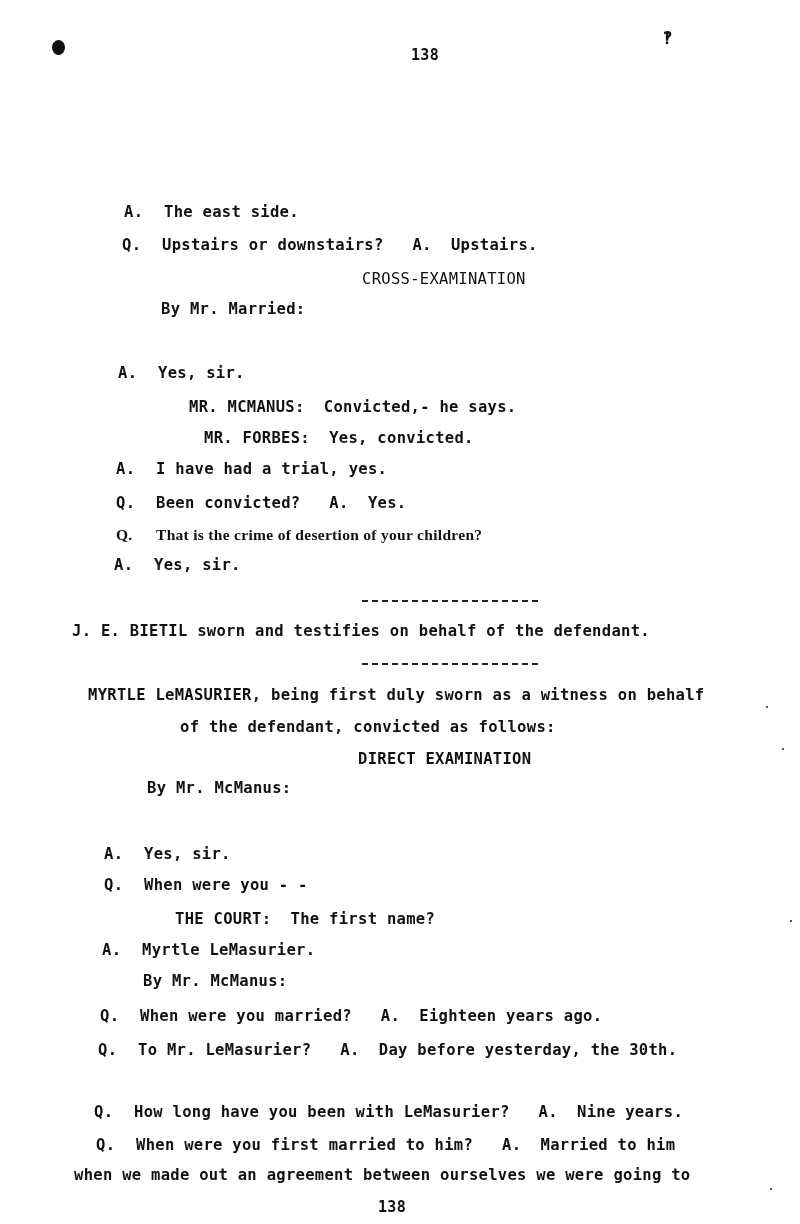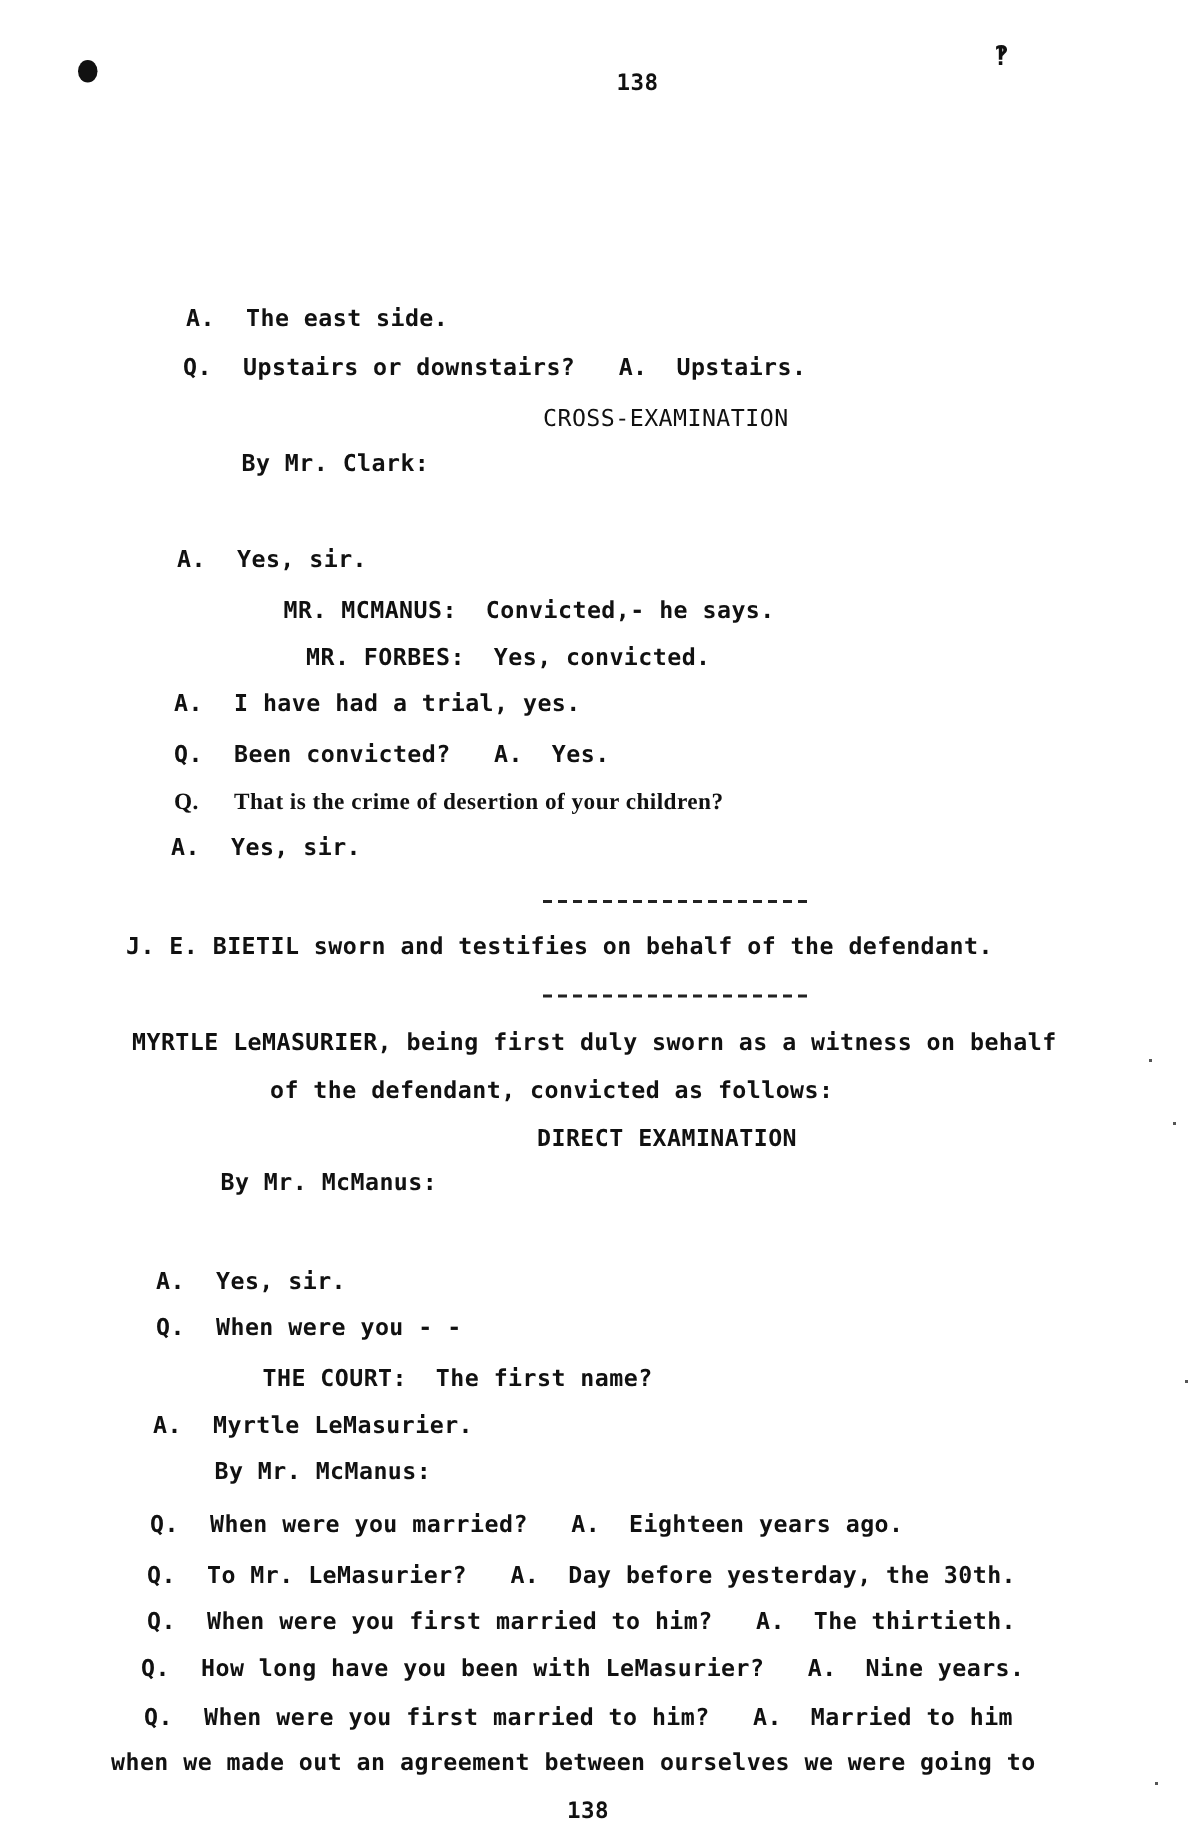--- a/index.html
+++ b/index.html
@@ -32,45 +32,44 @@
 
 <div class="page">
   <div class="blot"></div>
   <div class="mark">‽</div>
 
   <div class="line num" style="left:411px; top:46px;">138</div>
 
   <div class="line" style="left:124px; top:203px;"><span class="lbl">A.</span><span>The east side.</span></div>
   <div class="line" style="left:122px; top:236px;"><span class="lbl">Q.</span><span>Upstairs or downstairs?   A.  Upstairs.</span></div>
   <div class="line" style="left:362px; top:270px; font-weight:normal;">CROSS-EXAMINATION</div>
-  <div class="line" style="left:161px; top:300px;">By Mr. Clark:</div>
+  <div class="line" style="left:161px; top:300px;">By Mr. Married:</div>
   <div class="line" style="left:118px; top:364px;"><span class="lbl">A.</span><span>Yes, sir.</span></div>
   <div class="line" style="left:189px; top:398px;">MR. MCMANUS:  Convicted,- he says.</div>
   <div class="line" style="left:189px; top:429px;padding-left:15px;">MR. FORBES:  Yes, convicted.</div>
   <div class="line" style="left:116px; top:460px;"><span class="lbl">A.</span><span>I have had a trial, yes.</span></div>
   <div class="line" style="left:116px; top:494px;"><span class="lbl">Q.</span><span>Been convicted?   A.  Yes.</span></div>
   <div class="line" style="left:116px; top:526px;font-family:Liberation Serif, serif;"><span class="lbl">Q.</span><span>That is the crime of desertion of your children?</span></div>
   <div class="line" style="left:114px; top:556px;"><span class="lbl">A.</span><span>Yes, sir.</span></div>
 
   <div class="rule" style="left:362px; top:600px;"></div>
-  <div class="line" style="left:84px; top:622px;">J. E. BIETIL sworn and testifies on behalf of the defendant.</div>
+  <div class="line" style="left:72px; top:622px;">J. E. BIETIL sworn and testifies on behalf of the defendant.</div>
   <div class="rule" style="left:362px; top:663px;"></div>
 
   <div class="line" style="left:88px; top:686px;">MYRTLE LeMASURIER, being first duly sworn as a witness on behalf</div>
   <div class="line" style="left:180px; top:718px;">of the defendant, convicted as follows:</div>
   <div class="line" style="left:358px; top:750px; font-weight:bold;">DIRECT EXAMINATION</div>
   <div class="line" style="left:147px; top:779px;">By Mr. McManus:</div>
   <div class="line" style="left:104px; top:845px;"><span class="lbl">A.</span><span>Yes, sir.</span></div>
   <div class="line" style="left:104px; top:876px;"><span class="lbl">Q.</span><span>When were you - -</span></div>
   <div class="line" style="left:175px; top:910px;">THE COURT:  The first name?</div>
   <div class="line" style="left:102px; top:941px;"><span class="lbl">A.</span><span>Myrtle LeMasurier.</span></div>
   <div class="line" style="left:143px; top:972px;">By Mr. McManus:</div>
   <div class="line" style="left:100px; top:1007px;"><span class="lbl">Q.</span><span>When were you married?   A.  Eighteen years ago.</span></div>
   <div class="line" style="left:98px; top:1041px;"><span class="lbl">Q.</span><span>To Mr. LeMasurier?   A.  Day before yesterday, the 30th.</span></div>
-  <div class="line" style="left:98px; top:1072px;"><span class="lbl">Q.</span><span>When were you first married to him?   A.  The thirtieth.</span></div>
   <div class="line" style="left:94px; top:1103px;"><span class="lbl">Q.</span><span>How long have you been with LeMasurier?   A.  Nine years.</span></div>
   <div class="line" style="left:96px; top:1136px;"><span class="lbl">Q.</span><span>When were you first married to him?   A.  Married to him</span></div>
   <div class="line" style="left:74px; top:1166px;">when we made out an agreement between ourselves we were going to</div>
 
   <div class="line num" style="left:378px; top:1198px;">138</div>
 
   <div class="speck" style="left:766px; top:706px;"></div>
   <div class="speck" style="left:782px; top:748px;"></div>
   <div class="speck" style="left:790px; top:920px;"></div>
   <div class="speck" style="left:770px; top:1188px;"></div>

